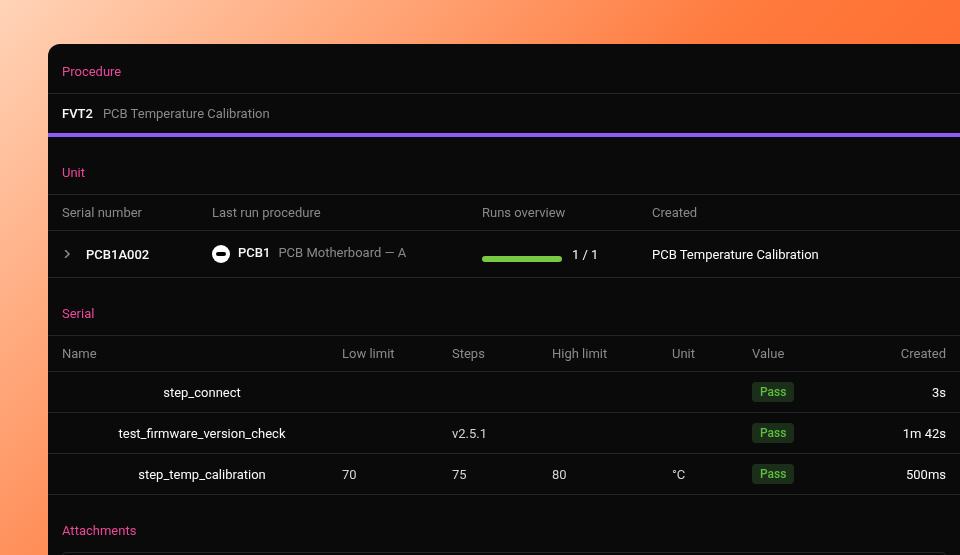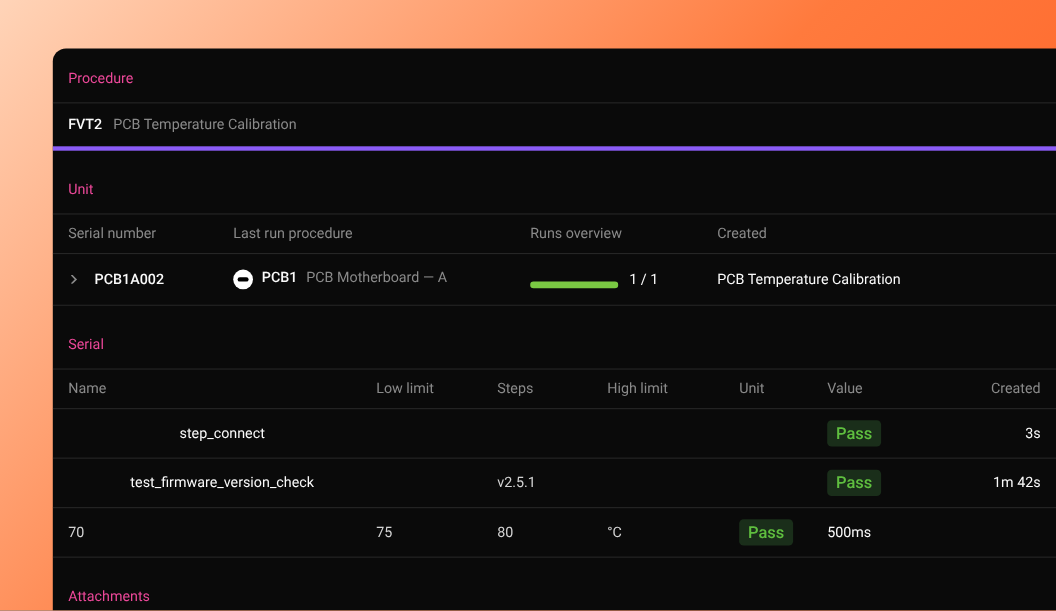--- a/index.html
+++ b/index.html
@@ -105,21 +105,21 @@
   align-items: center;
 }
 .steps-header > div:nth-child(7), .steps-row > div:nth-child(7) { text-align: right; }
 .step-name { color: #fafafa; text-align: center; }
 .step-val { color: #d4d4d4; }
 
 .status-badge {
   display: inline-block;
   background: #1a2e1a;
   color: #5fbf3f;
-  font-size: 15px;
+  font-size: 12px;
   font-weight: 500;
   padding: 3px 8px;
   border-radius: 4px;
 }
 .duration { color: #fafafa; }
 
 .attachments-box {
   margin: 12px 14px 0 14px;
   border: 1px solid #262626;
   border-radius: 4px;
@@ -198,20 +198,21 @@
         <div class="steps-row">
           <div class="step-name">test_firmware_version_check</div>
           <div class="step-val"></div>
           <div class="step-val">v2.5.1</div>
           <div class="step-val"></div>
           <div class="step-val"></div>
           <div><span class="status-badge">Pass</span></div>
           <div class="duration">1m 42s</div>
         </div>
         <div class="steps-row">
+          <div class="step-name">step_temp_calibration</div>
           <div class="step-val">70</div>
           <div class="step-val">75</div>
           <div class="step-val">80</div>
           <div class="step-val">°C</div>
           <div><span class="status-badge">Pass</span></div>
           <div class="duration">500ms</div>
         </div>
       </div>
   </div>
 

